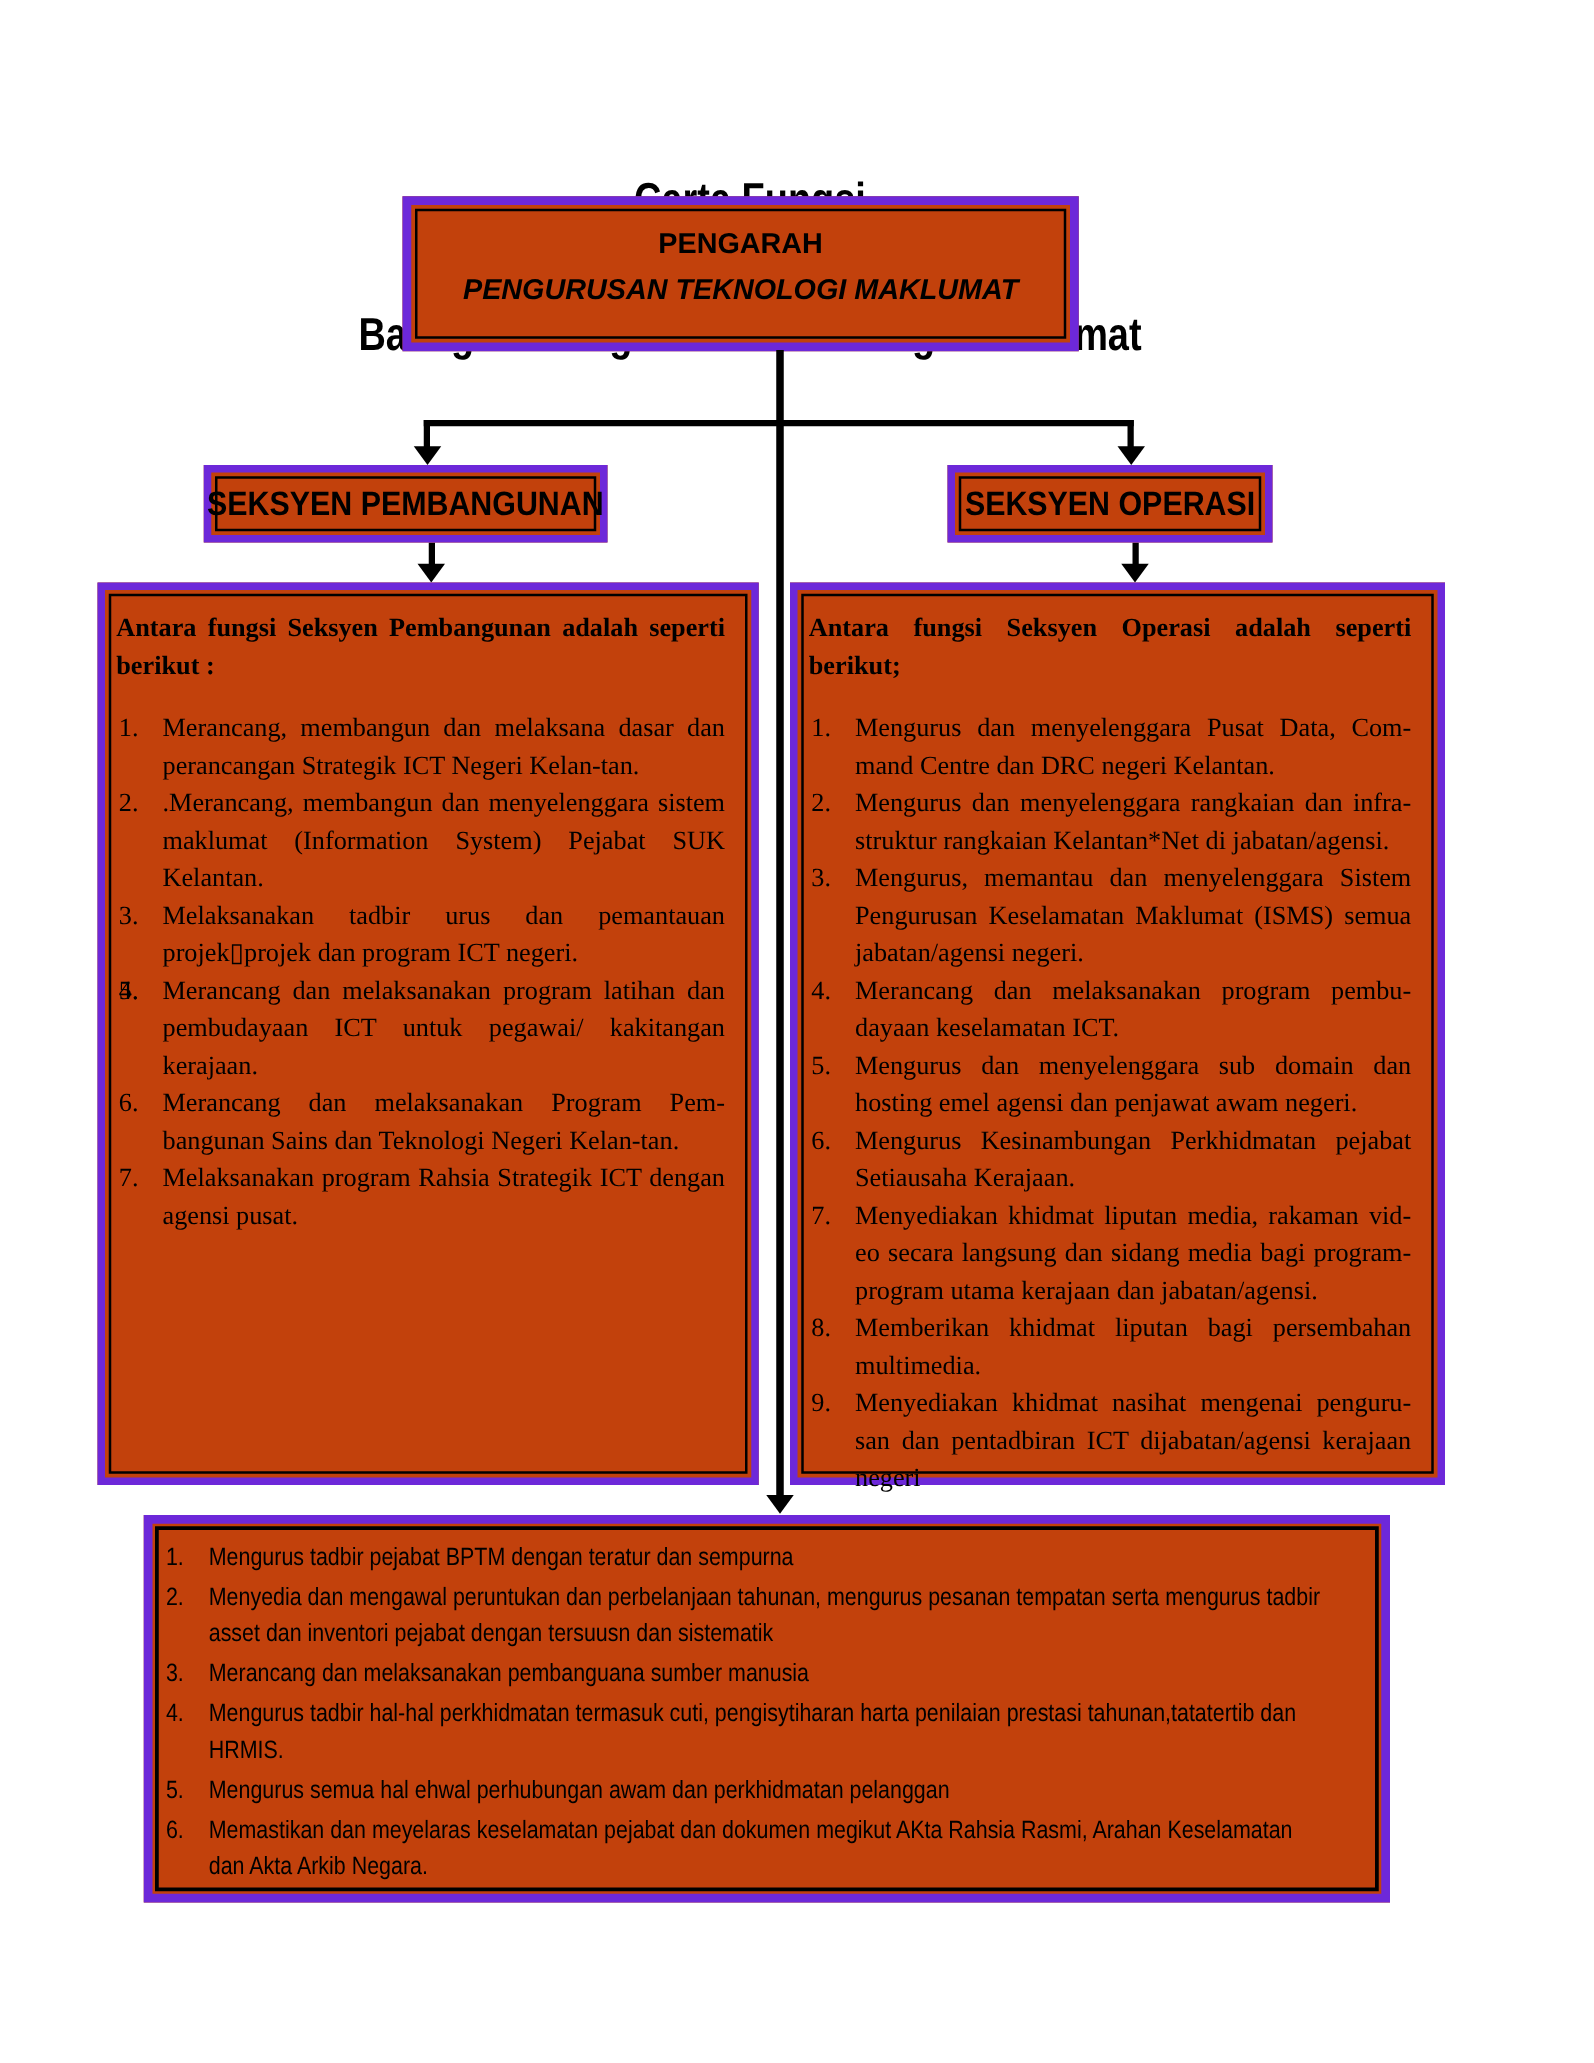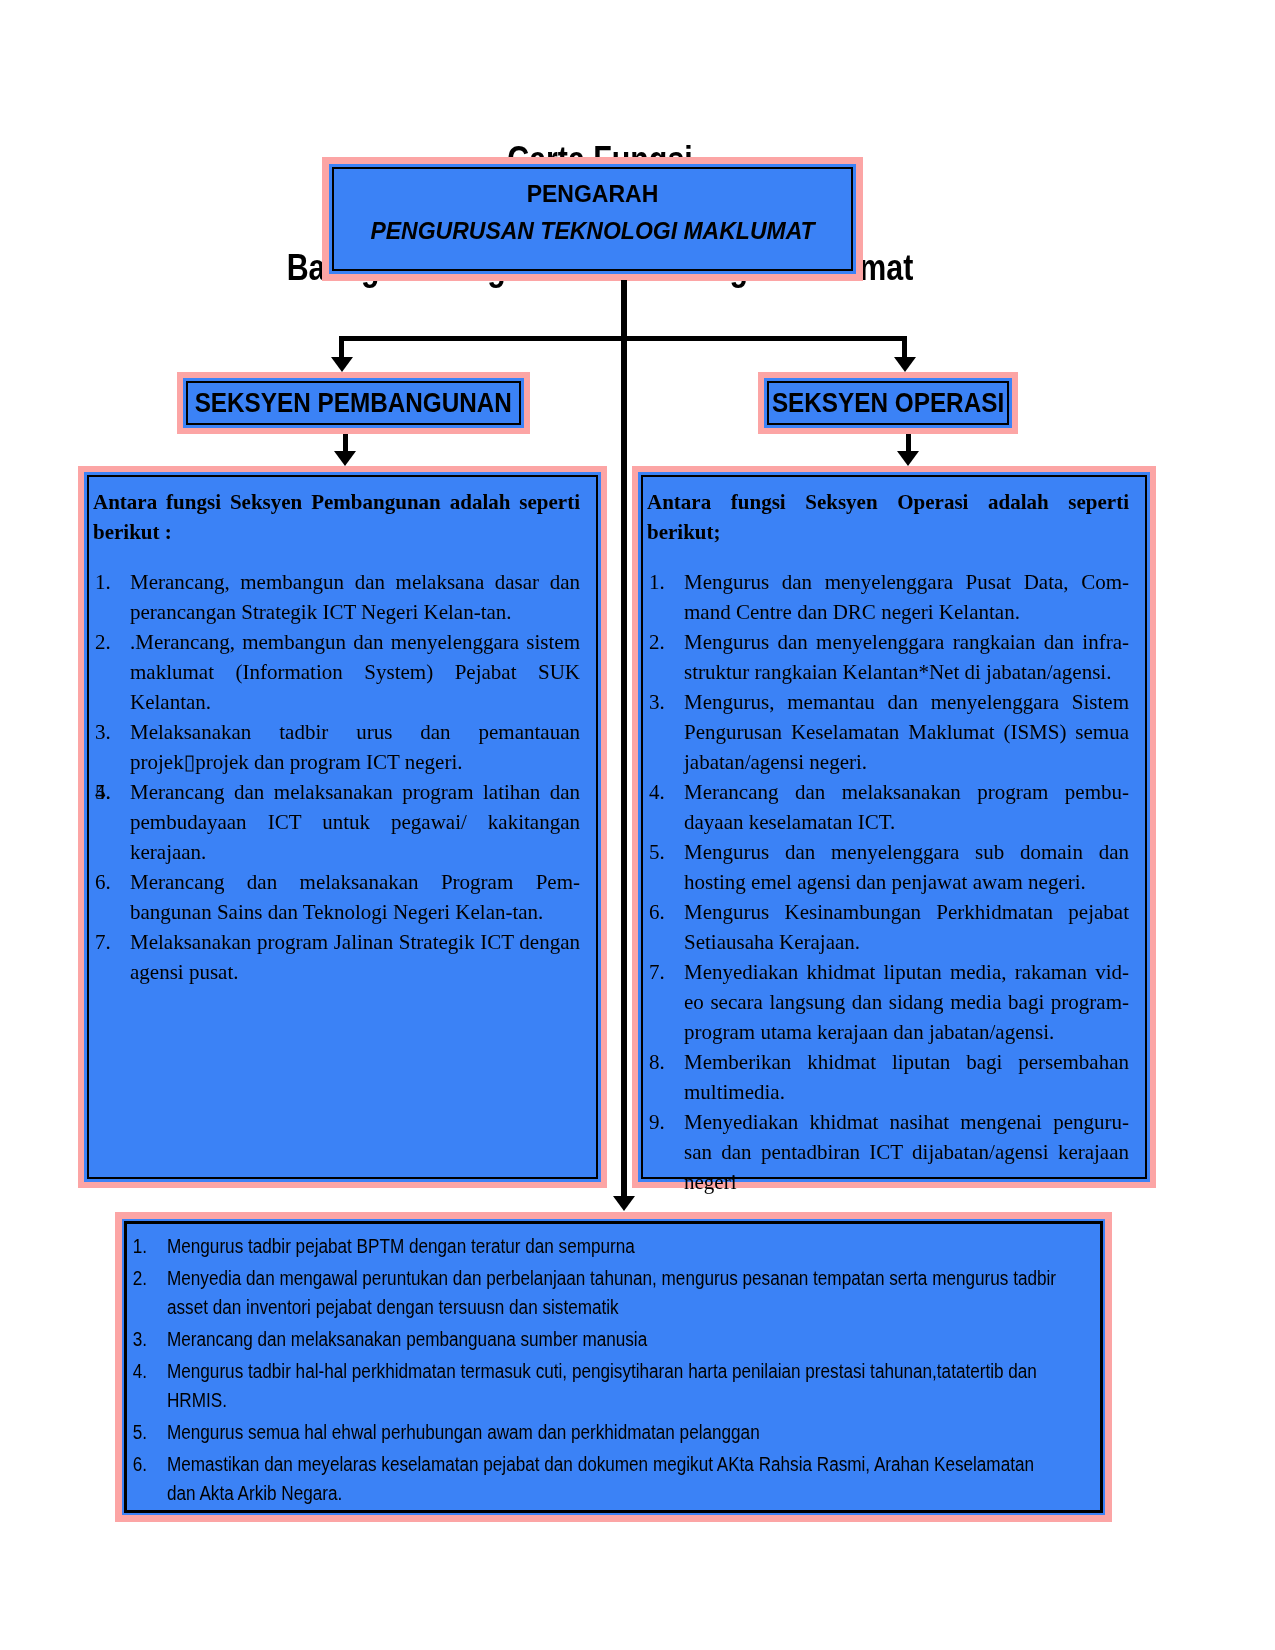--- a/index.html
+++ b/index.html
@@ -6,35 +6,35 @@
   .page { position:relative; width:1275px; height:1650px; background:#ffffff;
           font-family:"Liberation Serif", serif; color:#000; overflow:hidden; }
 
   
   .title { position:absolute; left:0; top:70px; width:1200px; text-align:center;
            font-family:"Liberation Sans", sans-serif; font-weight:bold;
            font-size:37px; line-height:36px; white-space:pre; }
   .tline { transform:scaleX(0.82); transform-origin:50% 50%; }
 
   
-  .dbox { position:absolute; box-sizing:border-box; border:6px solid #fca5a5;
-          background:#3b82f6; padding:3px; }
+  .dbox { position:absolute; box-sizing:border-box; border:6px solid #6d28d9;
+          background:#c2410c; padding:3px; }
   .dbox-in { box-sizing:border-box; border:2px solid #000; width:100%; height:100%; }
 
   .director { left:322px; top:157px; width:541px; height:124px; border-width:7px; }
   .director .dbox-in { text-align:center; font-family:"Liberation Sans", sans-serif;
                        font-weight:bold; font-size:23px; padding-top:12px; }
   .dir2 { margin-top:10px;font-style:italic; }
 
   .hdr { height:62px; }
   .hdr .dbox-in { display:flex; align-items:center; justify-content:center;
                   font-family:"Liberation Sans", sans-serif; font-weight:bold;
                   font-size:27px; }
   .hdr .dbox-in span { transform:scaleX(0.9); white-space:nowrap; }
-  .hdr-pembangunan { left:177px; top:372px; width:353px; }
+  .hdr-pembangunan { left:163px; top:372px; width:323px; }
   .hdr-operasi     { left:758px; top:372px; width:260px; }
 
   .content { top:466px; height:722px; }
   .box-pembangunan { left:78px;  width:529px; }
   .box-operasi     { left:632px; width:524px; }
   .content .dbox-in { padding:10px 16px 8px 4px; font-size:21px; line-height:30px; }
   .intro { font-weight:bold; text-align:justify; margin:0 0 20px 0; }
   .fn-item { position:relative; padding-left:37px; text-align:justify; }
   .fn-item .num { position:absolute; left:2px; top:0; }
 
@@ -123,21 +123,21 @@
             <span>Merancang dan melaksanakan program latihan dan pembudayaan  ICT untuk pegawai/ kakitangan kerajaan.</span>
           </div>
 
           <div class="fn-item">
             <span class="num">6.</span>
             <span>Merancang dan melaksanakan Program Pem-bangunan Sains dan Teknologi Negeri Kelan-tan.</span>
           </div>
 
           <div class="fn-item">
             <span class="num">7.</span>
-            <span>Melaksanakan program Jalinan Strategik ICT dengan agensi pusat.</span>
+            <span>Melaksanakan program Rahsia Strategik ICT dengan agensi pusat.</span>
           </div>
         </div>
     </div>
   </div>
 
   <div class="dbox content box-operasi">
     <div class="dbox-in">
       <p class="intro">Antara fungsi Seksyen Operasi adalah seperti berikut;</p>
       <div>
 

